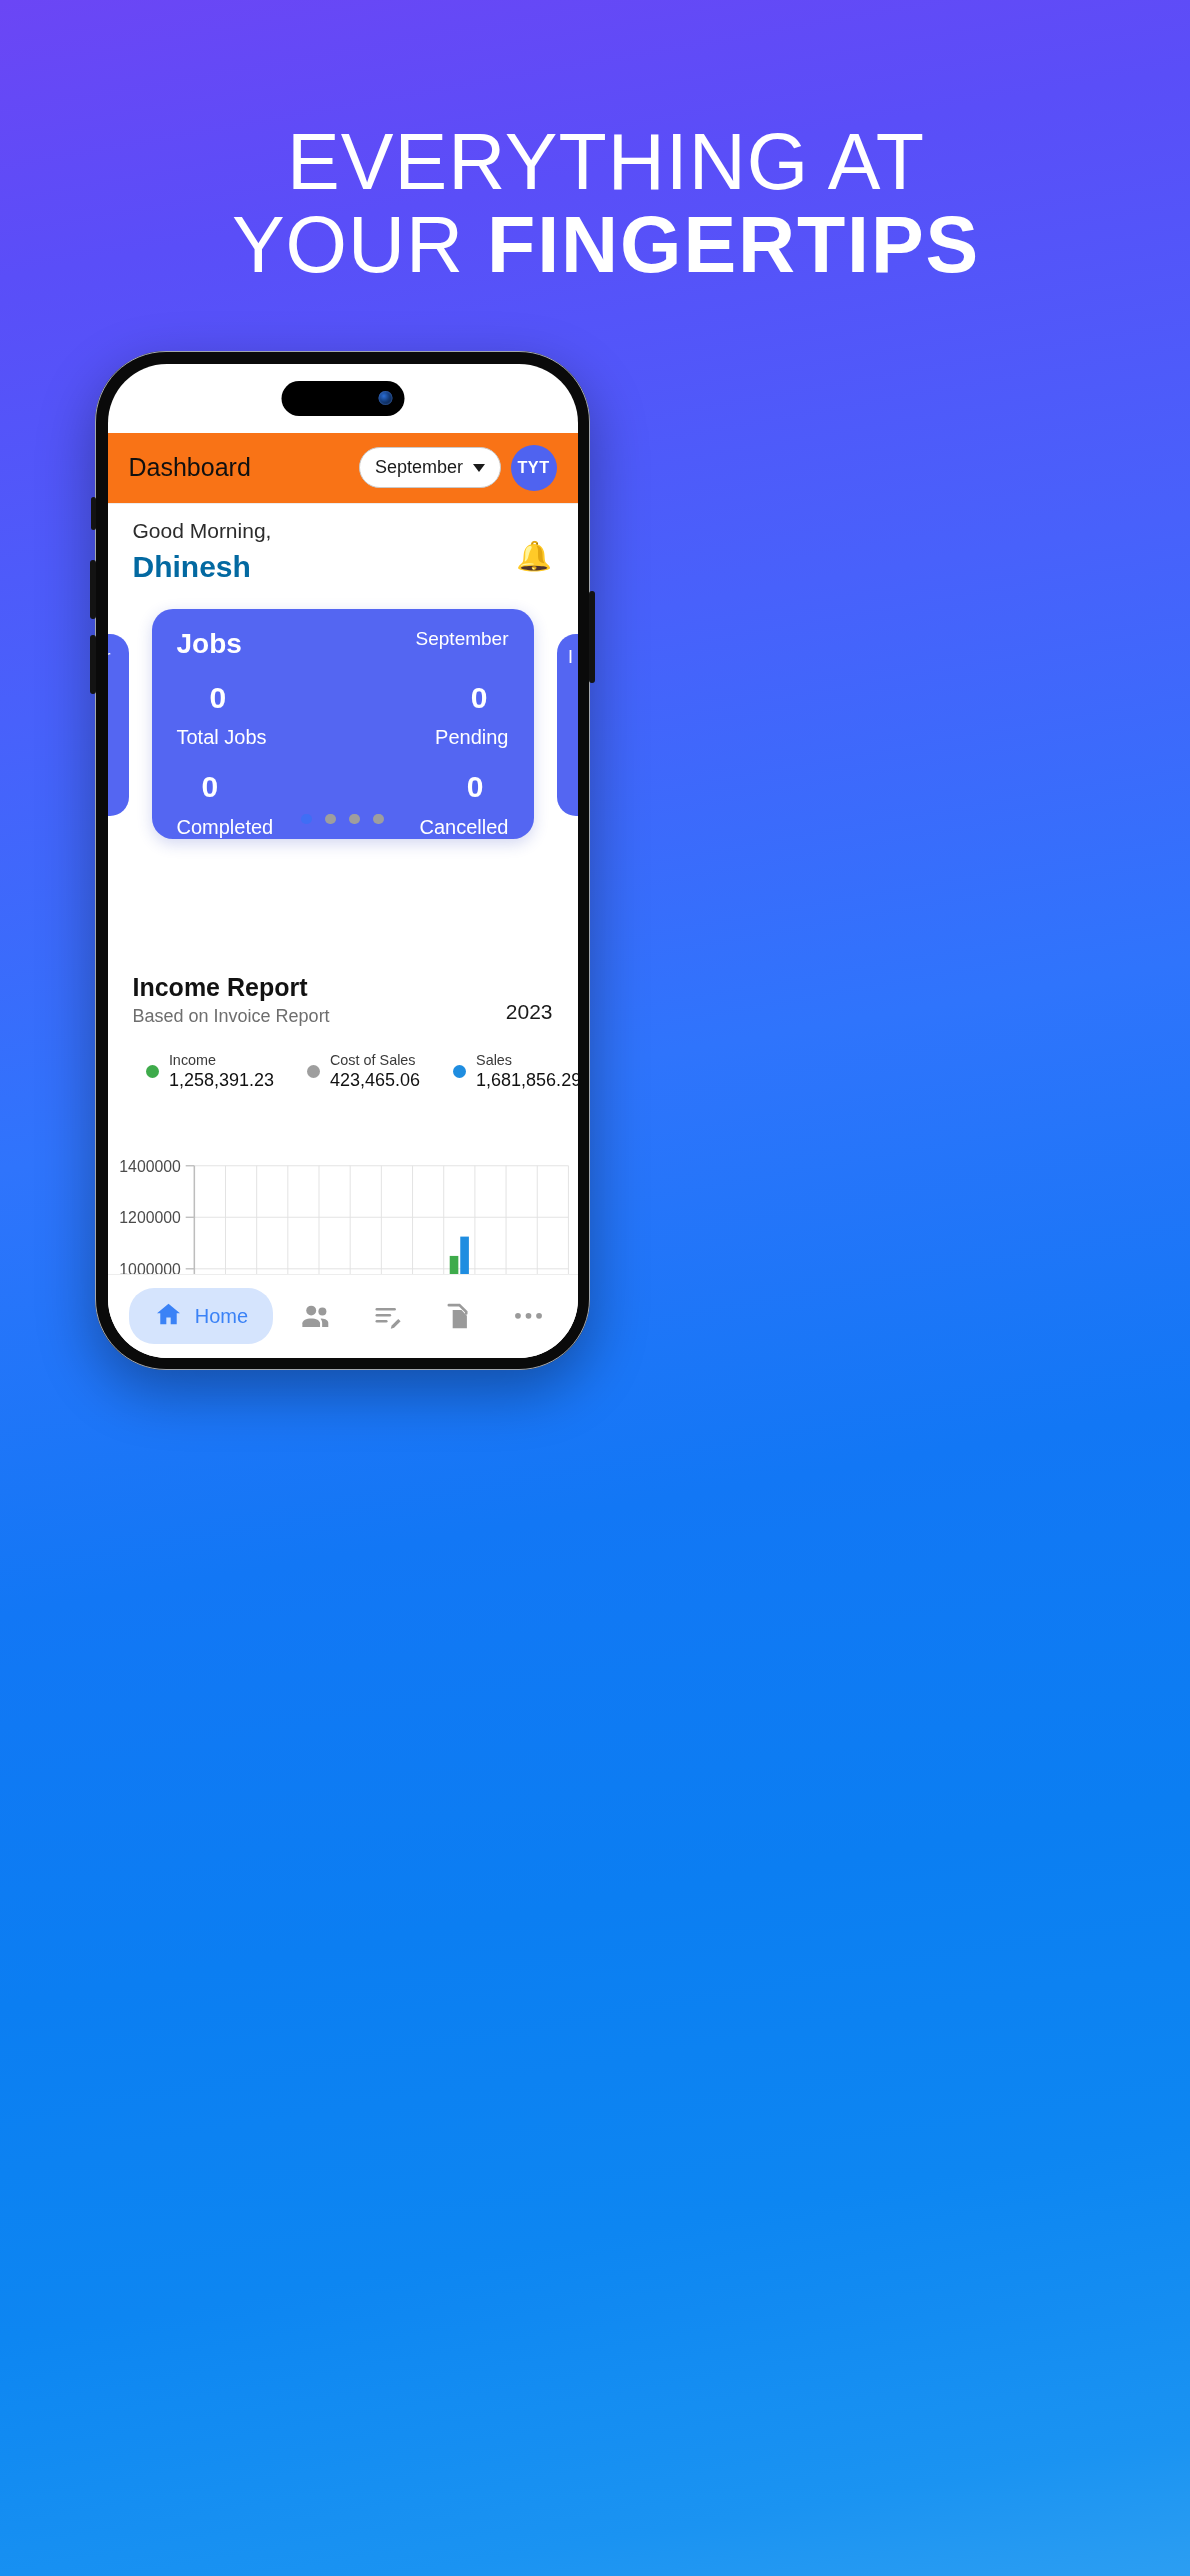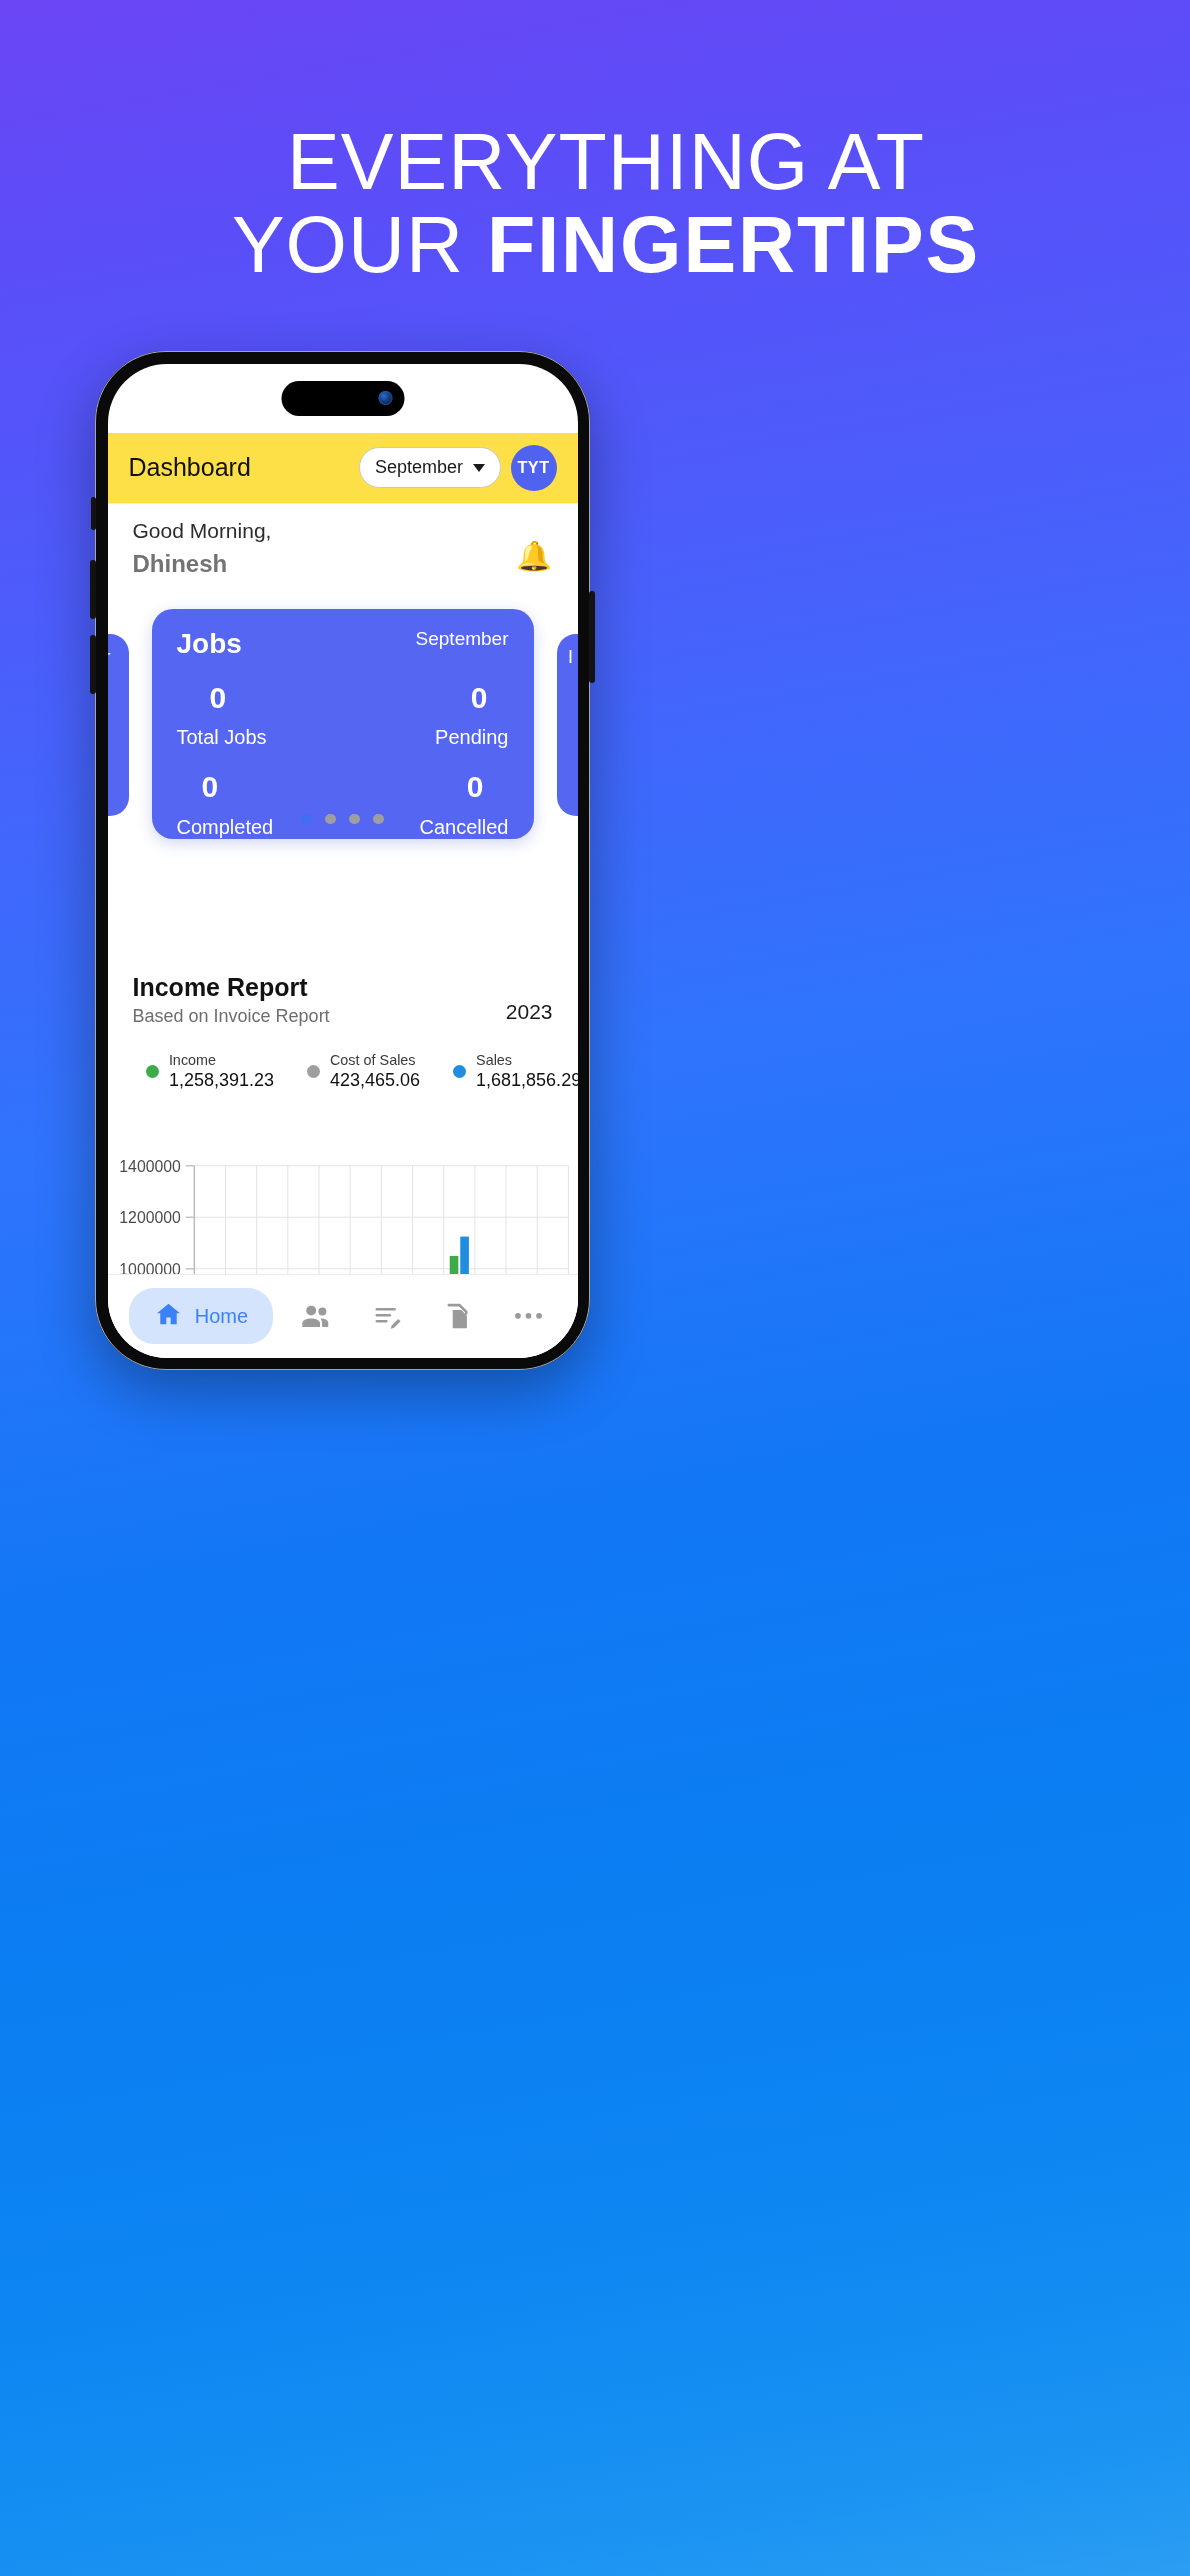--- a/index.html
+++ b/index.html
@@ -74,21 +74,21 @@
   .island-cam {
     width:14.4px; height:14.4px; border-radius:50%;
     background:radial-gradient(circle at 38% 36%, #2b6ed6 0%, #123a78 45%, #06101f 100%);
     box-shadow:inset 0 0 1.9px rgba(90,150,255,.9);
   }
 
   
   .app-header {
     position:absolute; left:0; right:0; top:69px; height:71px;
     display:flex; align-items:center; padding:0 21px;
-    border-bottom:1px solid #ececec; background:#fde047; z-index:20;
+    border-bottom:1px solid #ececec; background:#f97316; z-index:20;
   }
   .app-title { font-size:25px; color:#101010; font-weight:400; flex:1; }
   .month-select {
     display:flex; align-items:center; gap:9.6px;
     border:1px solid #c9c9c9; border-radius:23px;
     padding:8.6px 15.3px; font-size:18px; color:#1b1b1b; background:#fff;
   }
   .caret {
     width:0;height:0;border-left:6.7px solid transparent;
     border-right:6.7px solid transparent;border-top:8.6px solid #1b1b1b;
@@ -98,21 +98,21 @@
     background:#4f63f0; color:#fff; font-size:16.3px; font-weight:700;
     display:flex;align-items:center;justify-content:center; letter-spacing:0.5px;
   }
 
   
   .greeting {
     position:absolute; left:0; right:0; top:140px; height:105px;
     padding:15.3px 25px 0 25px; display:flex; justify-content:space-between;
   }
   .greet-small { font-size:21px; color:#2c2c2c; font-weight:400; }
-  .greet-name  { font-size:24px; color:#737373; font-weight:700; margin-top:7.7px; }
+  .greet-name  { font-size:30px; color:#0369a1; font-weight:700; margin-top:7.7px; }
   .bell { font-size:29px; margin-top:23px; line-height:1; }
 
   
   .carousel {
     position:absolute; left:0; right:0; top:245px; height:230px;
   }
   .peek {
     position:absolute; top:25px; width:59px; height:182px;
     background:#5466f2; border-radius:19px; color:#fff;
     font-size:18px; overflow:hidden;

